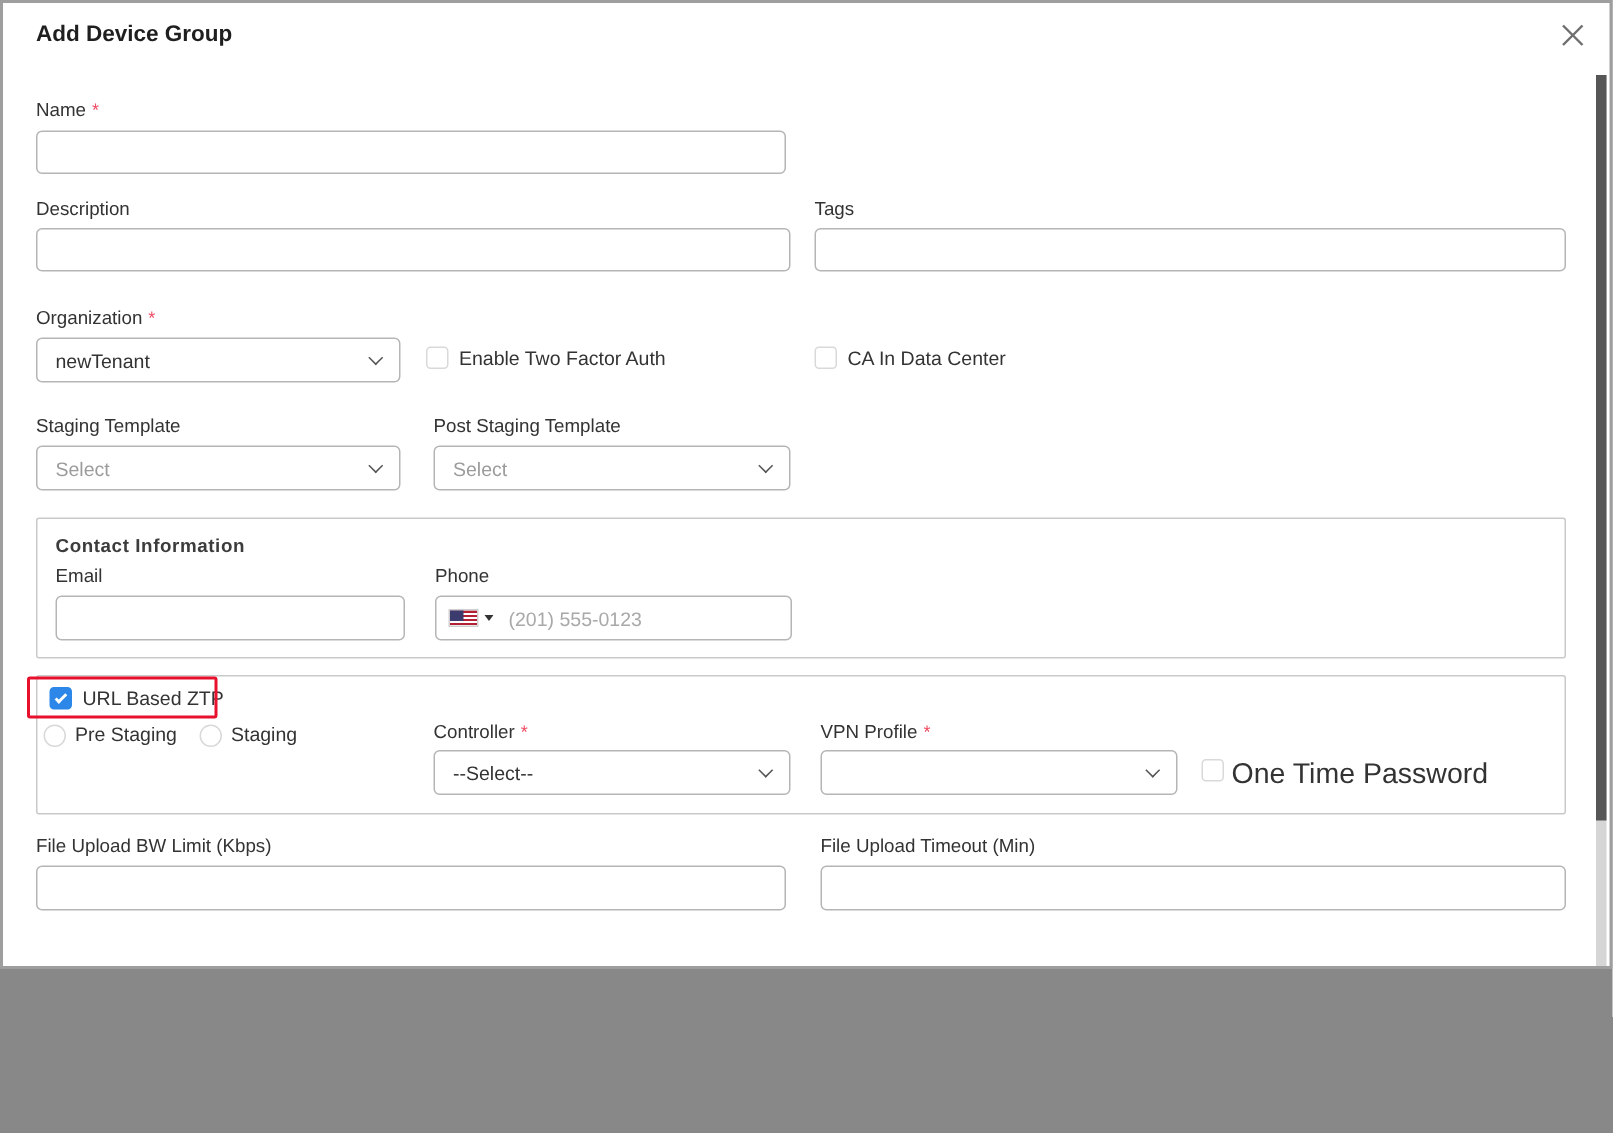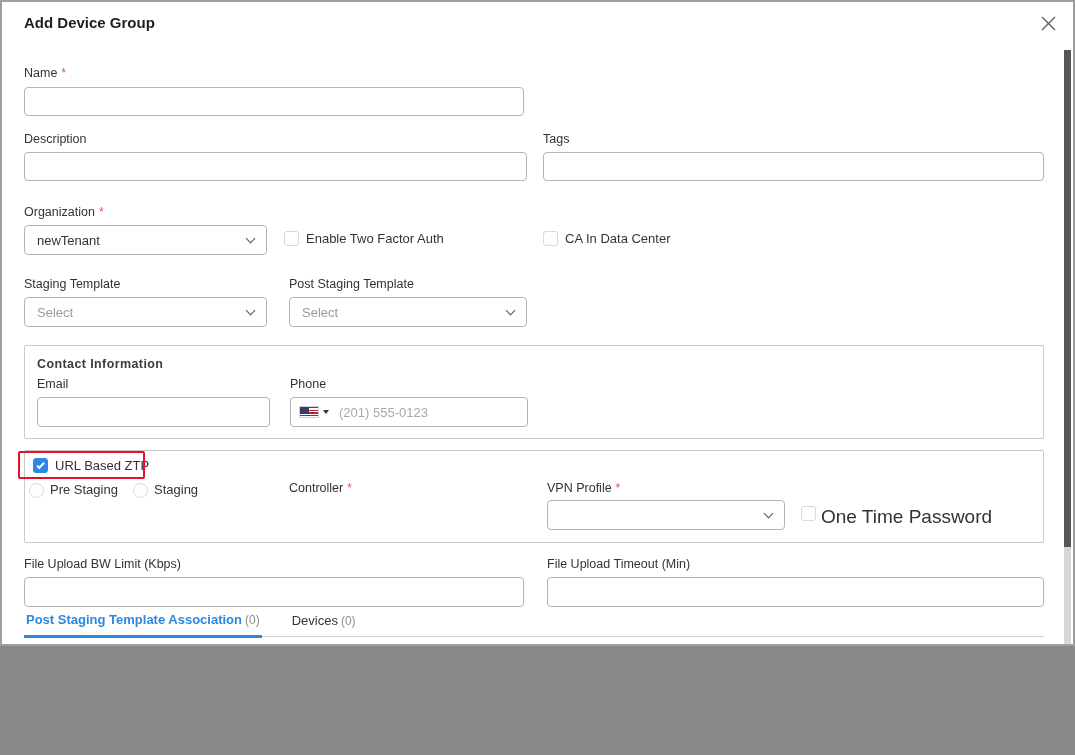--- a/index.html
+++ b/index.html
@@ -135,45 +135,41 @@
     </div>
   <div class="abs lbl" style="left:53px; top:456px; font-size:13px;">URL Based ZTP</div>
   <div class="abs red-annot" style="left:16px; top:449px; width:127px; height:28px;"></div>
 
   <div class="abs radio" style="left:27px; top:481px;"></div>
   <div class="abs lbl" style="left:48px; top:480px; font-size:13px;">Pre Staging</div>
   <div class="abs radio" style="left:131px; top:481px;"></div>
   <div class="abs lbl" style="left:152px; top:480px; font-size:13px;">Staging</div>
 
   <div class="abs lbl" style="left:287px; top:479px;"><span>Controller</span><span class="req">*</span></div>
+  <div class="abs selectbox" style="left:287px; top:498px; width:238px; height:30px;">
+    <span class="sel-val">--Select--</span>
+    <span class="chev"></span>
+  </div>
   <div class="abs lbl" style="left:545px; top:479px;"><span>VPN Profile</span><span class="req">*</span></div>
   <div class="abs selectbox" style="left:545px; top:498px; width:238px; height:30px;">
     <span class="sel-val"></span>
     <span class="chev"></span>
   </div>
   <div class="abs cb" style="left:799px; top:504px;"></div>
   <div class="abs lbl" style="left:819px; top:504px; font-size:19px;">One Time Password</div>
 
   <div class="abs lbl" style="left:22px; top:555px;">File Upload BW Limit (Kbps)</div>
   <div class="abs" style="left:22px; top:575px; width:500px; height:30px;">
     <input class="inp" value="" style="">
   </div>
   <div class="abs lbl" style="left:545px; top:555px;">File Upload Timeout (Min)</div>
   <div class="abs" style="left:545px; top:575px; width:497px; height:30px;">
     <input class="inp" value="" style="">
   </div>
 
-  <div class="abs tabbar" style="left:22px; top:610px; width:1020px;">
-    <div class="tab active">
-      <span>Post Staging Template Association</span><span class="cnt">(0)</span>
-    </div>
-    <div class="tab inactive">
-      <span>Devices</span><span class="cnt">(0)</span>
-    </div>
-  </div>
 
   <div class="abs icon-btn" style="left:810px; top:662px;">
     <svg class="ticon" width="17" height="17" viewBox="0 0 17 17">
         <path d="M13 9.5 V14.2 A1.3 1.3 0 0 1 11.7 15.5 H3.3 A1.3 1.3 0 0 1 2 14.2 V5.8 A1.3 1.3 0 0 1 3.3 4.5 H8"></path>
         <path d="M6.5 11 L14.2 3.2 L15.6 4.6 L7.9 12.4 L6 12.9 Z"></path>
       </svg>
   </div>
   <div class="abs icon-btn" style="left:835px; top:663px;">
     <svg class="ticon" width="16" height="14" viewBox="0 0 16 14">
         <rect x="1" y="1" width="14" height="12" rx="2"></rect>

